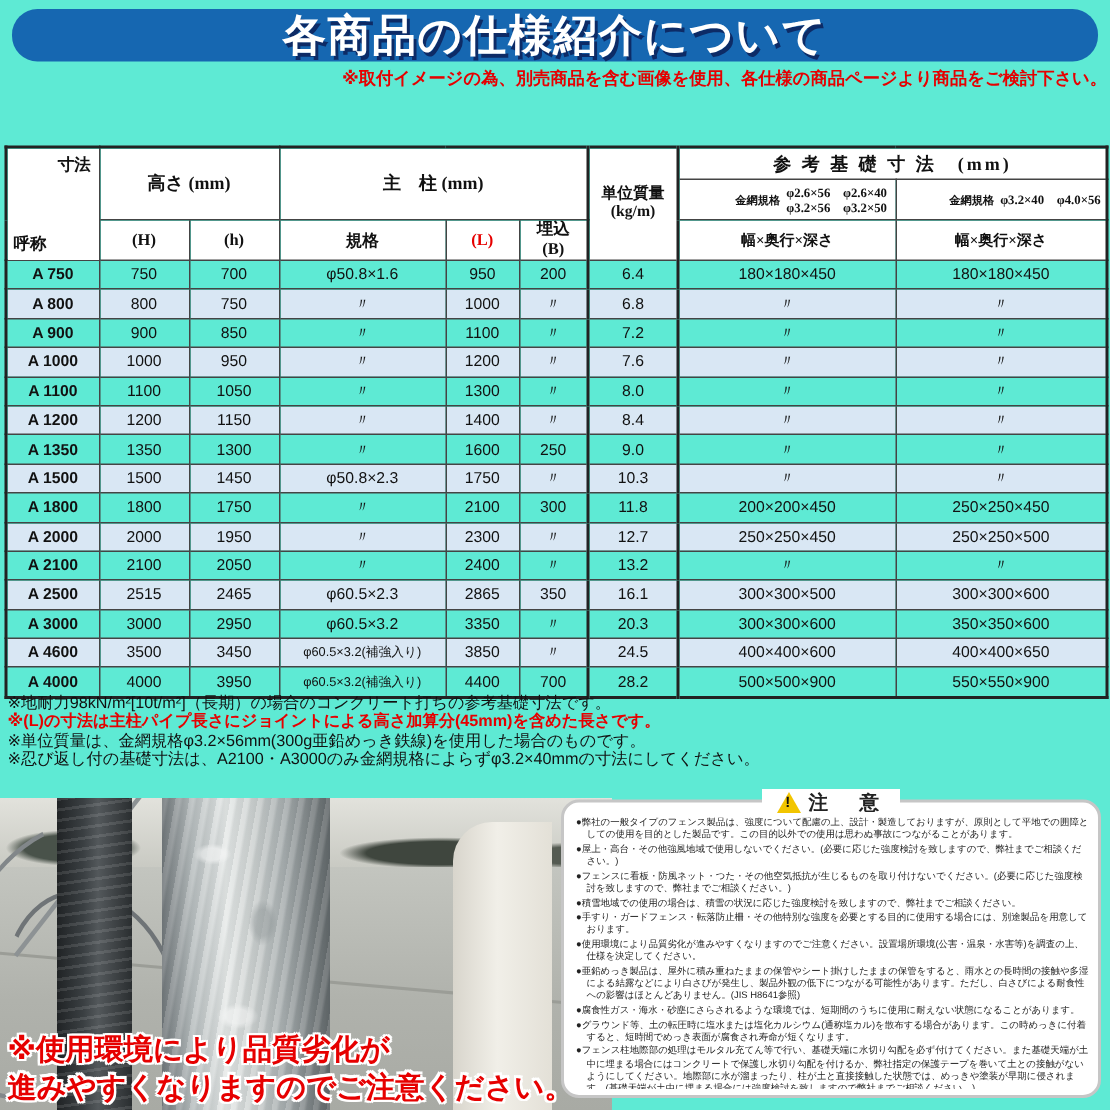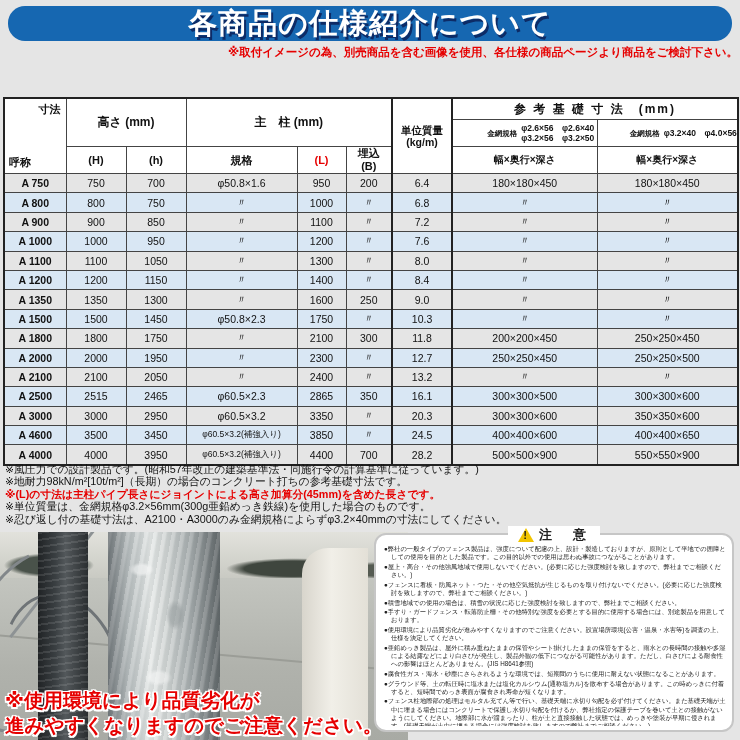--- a/index.html
+++ b/index.html
@@ -1,38 +1,38 @@
 <!DOCTYPE html>
 <html><head>
 <meta charset="utf-8">
 <style>
   html,body{margin:0;padding:0;background:#fff;}
   body{font-family:"Liberation Sans","DejaVu Sans",sans-serif;}
-  #stage{position:relative;width:740px;height:740px;background:#e5e5e5;overflow:hidden;}
+  #stage{position:relative;width:740px;height:740px;background:#5eead4;overflow:hidden;}
 
   
   .banner{position:absolute;left:8px;top:6px;width:724px;height:35px;background:#1667b1;
     border-radius:17px;display:flex;align-items:center;justify-content:center;}
   .banner-title{color:#fff;font-size:29px;font-weight:bold;letter-spacing:1px;
     text-shadow:2px 3px 0 #0d2b66;white-space:nowrap;}
 
   .top-note{position:absolute;top:45px;right:2px;font-size:11.5px;font-weight:bold;color:#e60000;white-space:nowrap;}
 
   
   .section{position:absolute;left:8px;top:60px;width:724px;height:33px;display:flex;align-items:flex-end;}
   .type-badge{background:#b5d3ea;color:#111;font-size:21px;font-weight:bold;padding:1px 7px 2px 7px;line-height:1.1;}
   .section-title{font-size:23px;font-weight:bold;color:#111;margin-left:16px;letter-spacing:1px;line-height:1;}
   .section-subnote{font-size:11px;font-weight:bold;color:#e60000;margin-left:6px;padding-bottom:1px;}
 
   
   table.spec{position:absolute;left:3px;top:97px;width:734px;border-collapse:collapse;table-layout:fixed;
     border:2px solid #222;font-size:10.5px;color:#111;}
   table.spec th,table.spec td{border:1px solid #444;padding:0;text-align:center;vertical-align:middle;
     overflow:hidden;white-space:nowrap;}
-  table.spec th{font-weight:bold;background:#fff;}
+  table.spec th{font-weight:bold;background:#fff;font-family:Liberation Serif, serif;}
   table.spec td{height:18.4px;}
   tr.alt td{background:#d9e7f4;}
   td.name-col{font-weight:bold;}
   td.small{font-size:8.5px;}
   .thick-l{border-left:2px solid #222 !important;}
 
   th.diag{position:relative;width:62px;background:
     linear-gradient(to bottom right,rgba(0,0,0,0) calc(50% - 0.8px),#333 calc(50% - 0.8px),#333 calc(50% + 0.8px),rgba(0,0,0,0) calc(50% + 0.8px));}
   .diag-top{position:absolute;top:3px;right:5px;font-size:11px;font-weight:bold;}
   .diag-bottom{position:absolute;bottom:3px;left:4px;font-size:11px;font-weight:bold;}
@@ -330,21 +330,20 @@
           <td>4400</td>
           <td>700</td>
           <td class="thick-l">28.2</td>
           <td class="thick-l">500×500×900</td>
           <td>550×550×900</td>
         </tr>
       </tbody>
   </table>
 
   <div class="notes">
-      <div>※風圧力での設計製品です。(昭和57年改正の建築基準法・同施行令の計算基準に従っています。)</div>
       <div>※地耐力98kN/m²[10t/m²]（長期）の場合のコンクリート打ちの参考基礎寸法です。</div>
       <div class="red">※(L)の寸法は主柱パイプ長さにジョイントによる高さ加算分(45mm)を含めた長さです。</div>
       <div>※単位質量は、金網規格φ3.2×56mm(300g亜鉛めっき鉄線)を使用した場合のものです。</div>
       <div>※忍び返し付の基礎寸法は、A2100・A3000のみ金網規格によらずφ3.2×40mmの寸法にしてください。</div>
     </div>
 
   <div class="photo">
     <div class="sky"></div>
     <div class="trees"></div>
     <div class="lot"></div>

